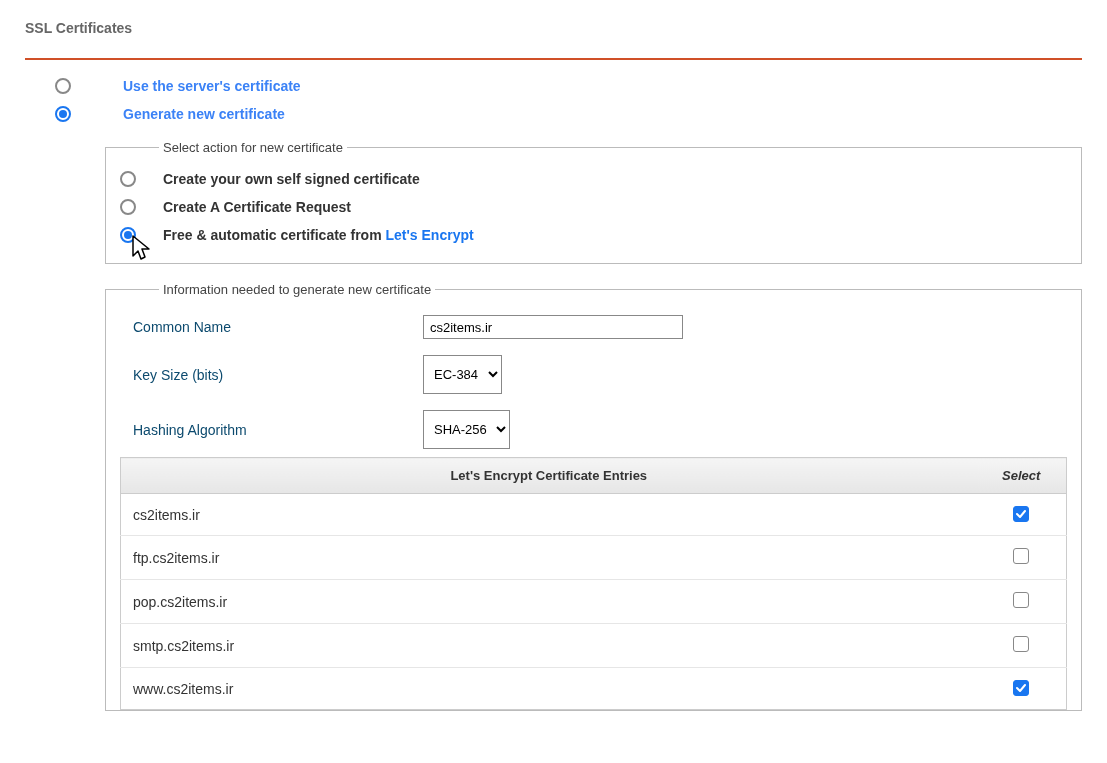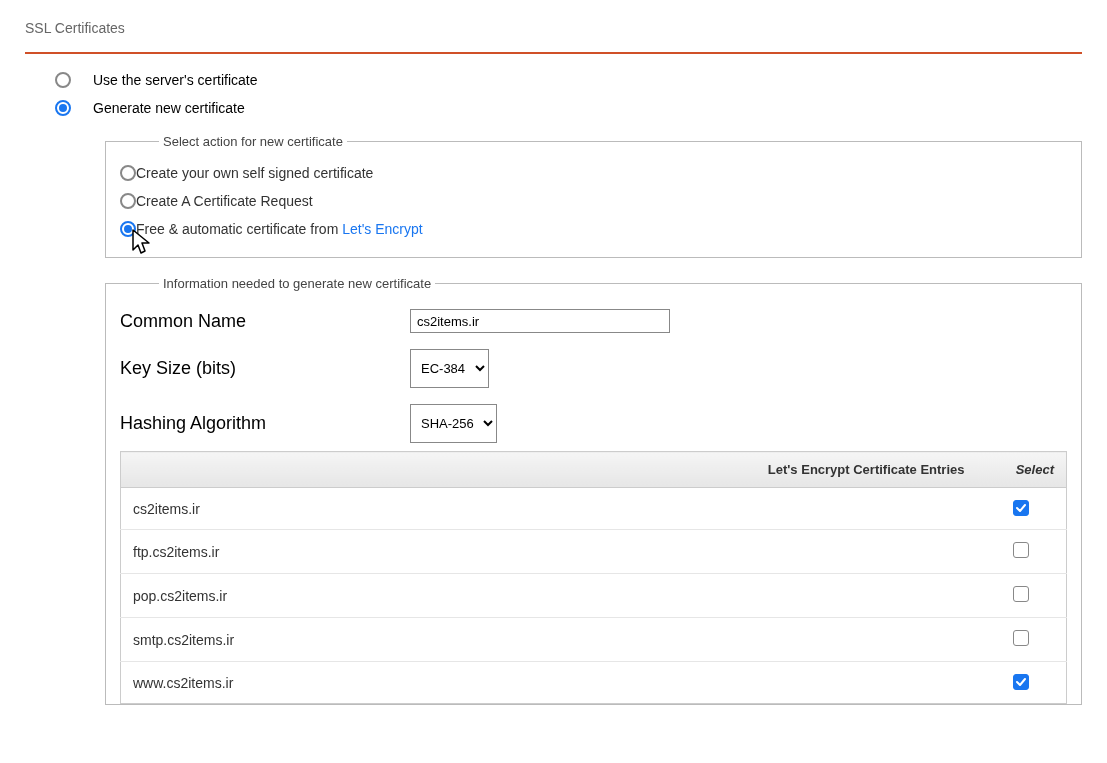--- a/index.html
+++ b/index.html
@@ -10,36 +10,37 @@
       font-size: 13px;
       color: #333;
       background: #fff;
     }
     .page {
       padding: 20px 25px 0 25px;
       width: 1107px;
     }
     .section-title {
       font-size: 14px;
-      font-weight: normal;
+      font-weight: bold;
       color: #666;
-      padding-bottom: 16px;
+      padding-bottom: 22px;
       border-bottom: 2px solid #d05028;
       margin-bottom: 12px;
     }
     .radio-row {
       display: flex;
       align-items: center;
       padding: 6px 0 6px 30px;
       gap: 22px;
     }
     .radio-row .main-label {
-      font-weight: normal;
-      font-size: 14px;
-      color: #000000;
+      font-weight: bold;
+      font-size: 14px;
+      color: #3b82f6;
+      margin-left: 30px;
     }
     .radio-outer {
       width: 16px;
       height: 16px;
       border: 2px solid #888;
       border-radius: 50%;
       display: inline-flex;
       align-items: center;
       justify-content: center;
       flex-shrink: 0;
@@ -65,23 +66,24 @@
     }
     fieldset.group legend {
       font-size: 13px;
       color: #444;
       padding: 0 4px;
       margin-left: 39px;
     }
     .sub-radio-row {
       display: flex;
       align-items: center;
-      gap: 0;
+      gap: 27px;
       padding: 6px 0;
       position: relative;
+      font-weight: bold;
     }
     .sub-radio-row .sub-label {
       font-size: 14px;
       color: #333;
     }
     .sub-radio-row a {
       color: #1976f0;
       text-decoration: none;
     }
     .cursor-overlay {
@@ -91,22 +93,23 @@
       pointer-events: none;
       z-index: 10;
     }
     .form-row {
       display: flex;
       align-items: center;
       padding: 8px 0;
     }
     .form-row .flabel {
       width: 290px;
-      font-size: 18px;
-      color: #000000;
+      font-size: 14px;
+      color: #0c4a6e;
+      margin-left: 13px;
     }
     .form-row input.text,
     .form-row select {
       border: 1px solid #888;
       font-size: 13px;
       padding: 3px 6px;
       background: #fff;
       font-family: inherit;
     }
     .form-row input.text { width: 260px; height: 24px; }
@@ -116,21 +119,21 @@
       font-weight: bold;
       color: #333;
       padding: 14px 0 10px 0;
     }
     table.entries {
       width: 100%;
       border-collapse: collapse;
       border: 1px solid #ccc;
     }
     table.entries th {
-      text-align: right;
+      text-align: center;
       background: linear-gradient(#f5f5f5, #e6e6e6);
       font-weight: bold;
       font-size: 13px;
       padding: 10px 12px;
       border-bottom: 1px solid #ccc;
     }
     table.entries th.sel { width: 90px; font-style: italic; }
     table.entries td {
       padding: 12px;
       font-size: 14px;

